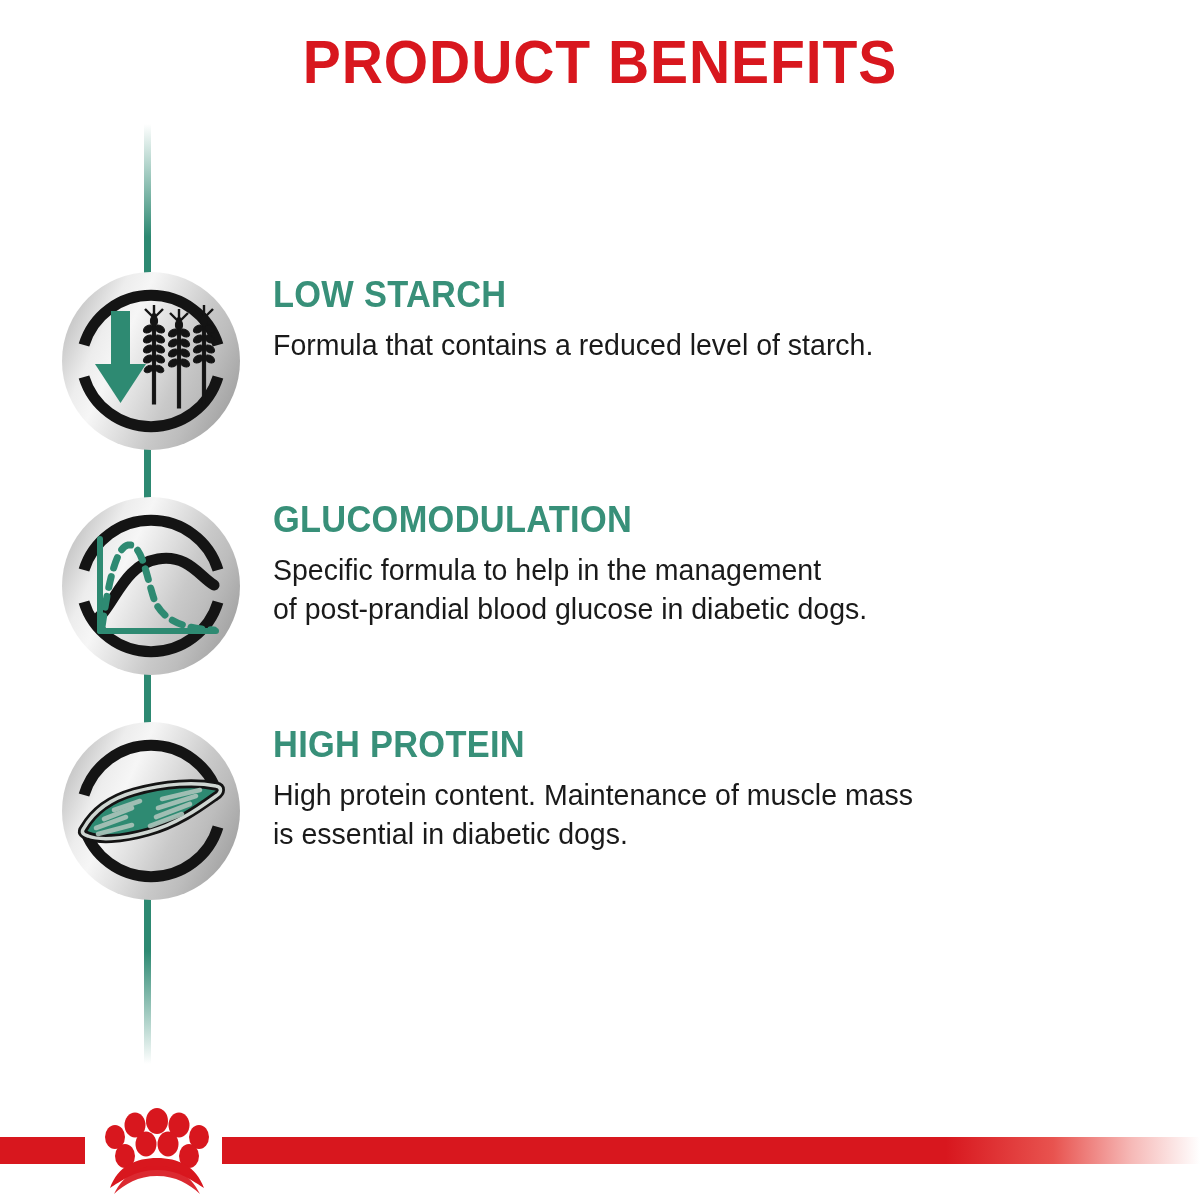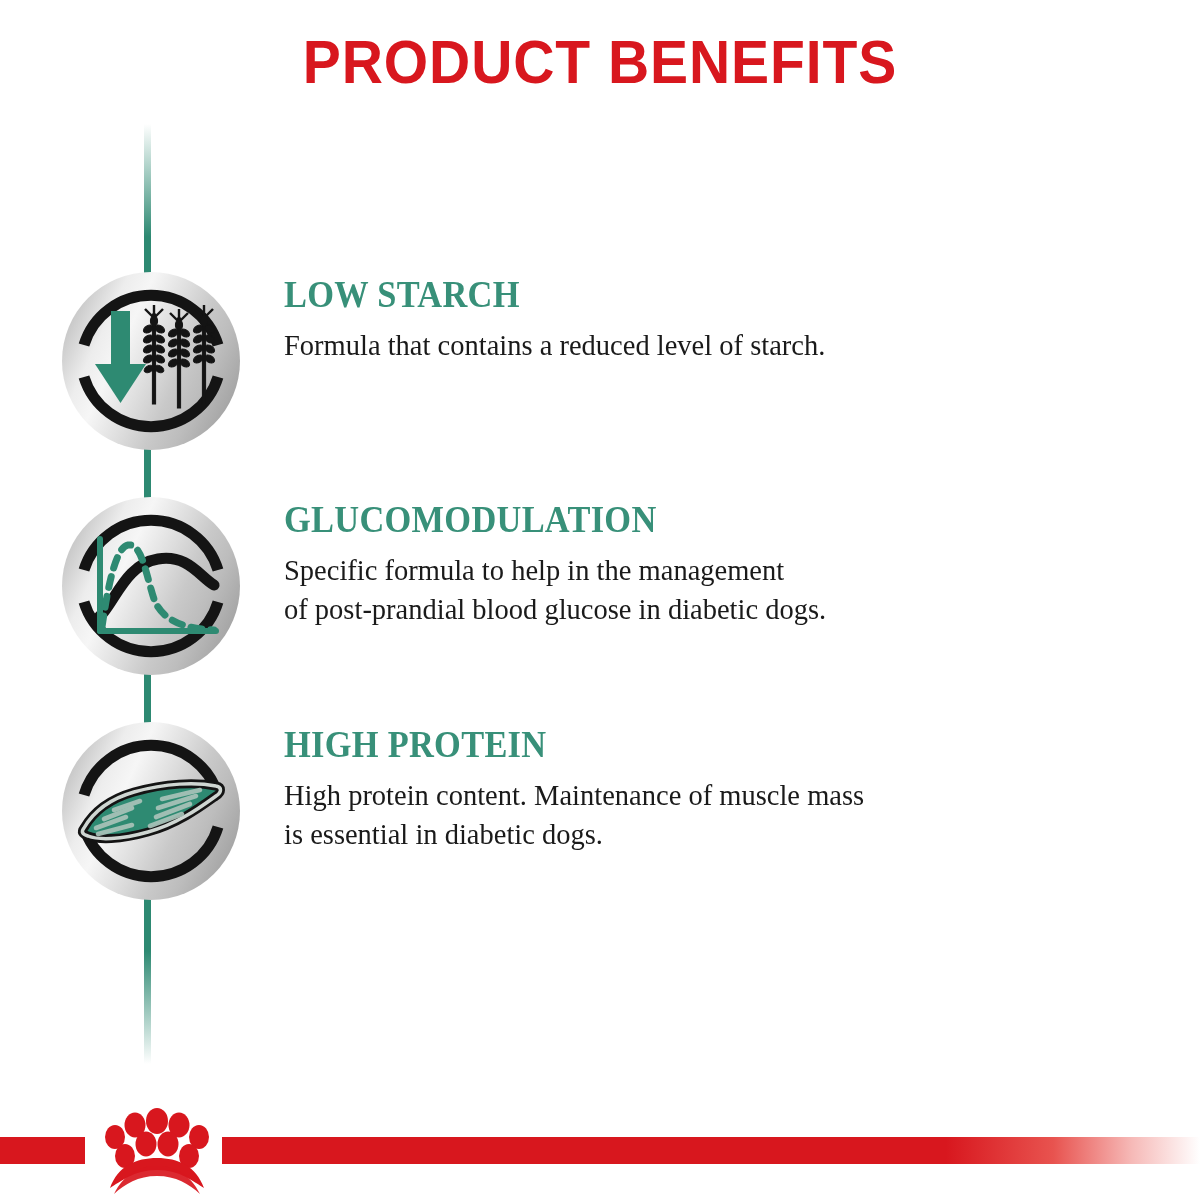--- a/index.html
+++ b/index.html
@@ -63,23 +63,22 @@
         #dcdcdc 52%,
         #c9c9c9 63%,
         #bdbdbd 74%,
         #a9a9a9 86%,
         #8f8f8f 100%);
   }
   .disc svg{position:absolute;inset:0;width:100%;height:100%;}
 
   .txt{
     position:absolute;
-    left:284px;top:4px;
+    left:273px;top:4px;
     width:820px;
-    font-family:Liberation Serif, serif;
   }
   .bhead{
     font-size:37px;
     font-weight:bold;
     color:#389079;
     letter-spacing:0.3px;
     transform:scaleX(0.93);
     transform-origin:left center;
     white-space:nowrap;
     margin:0 0 10px 0;

